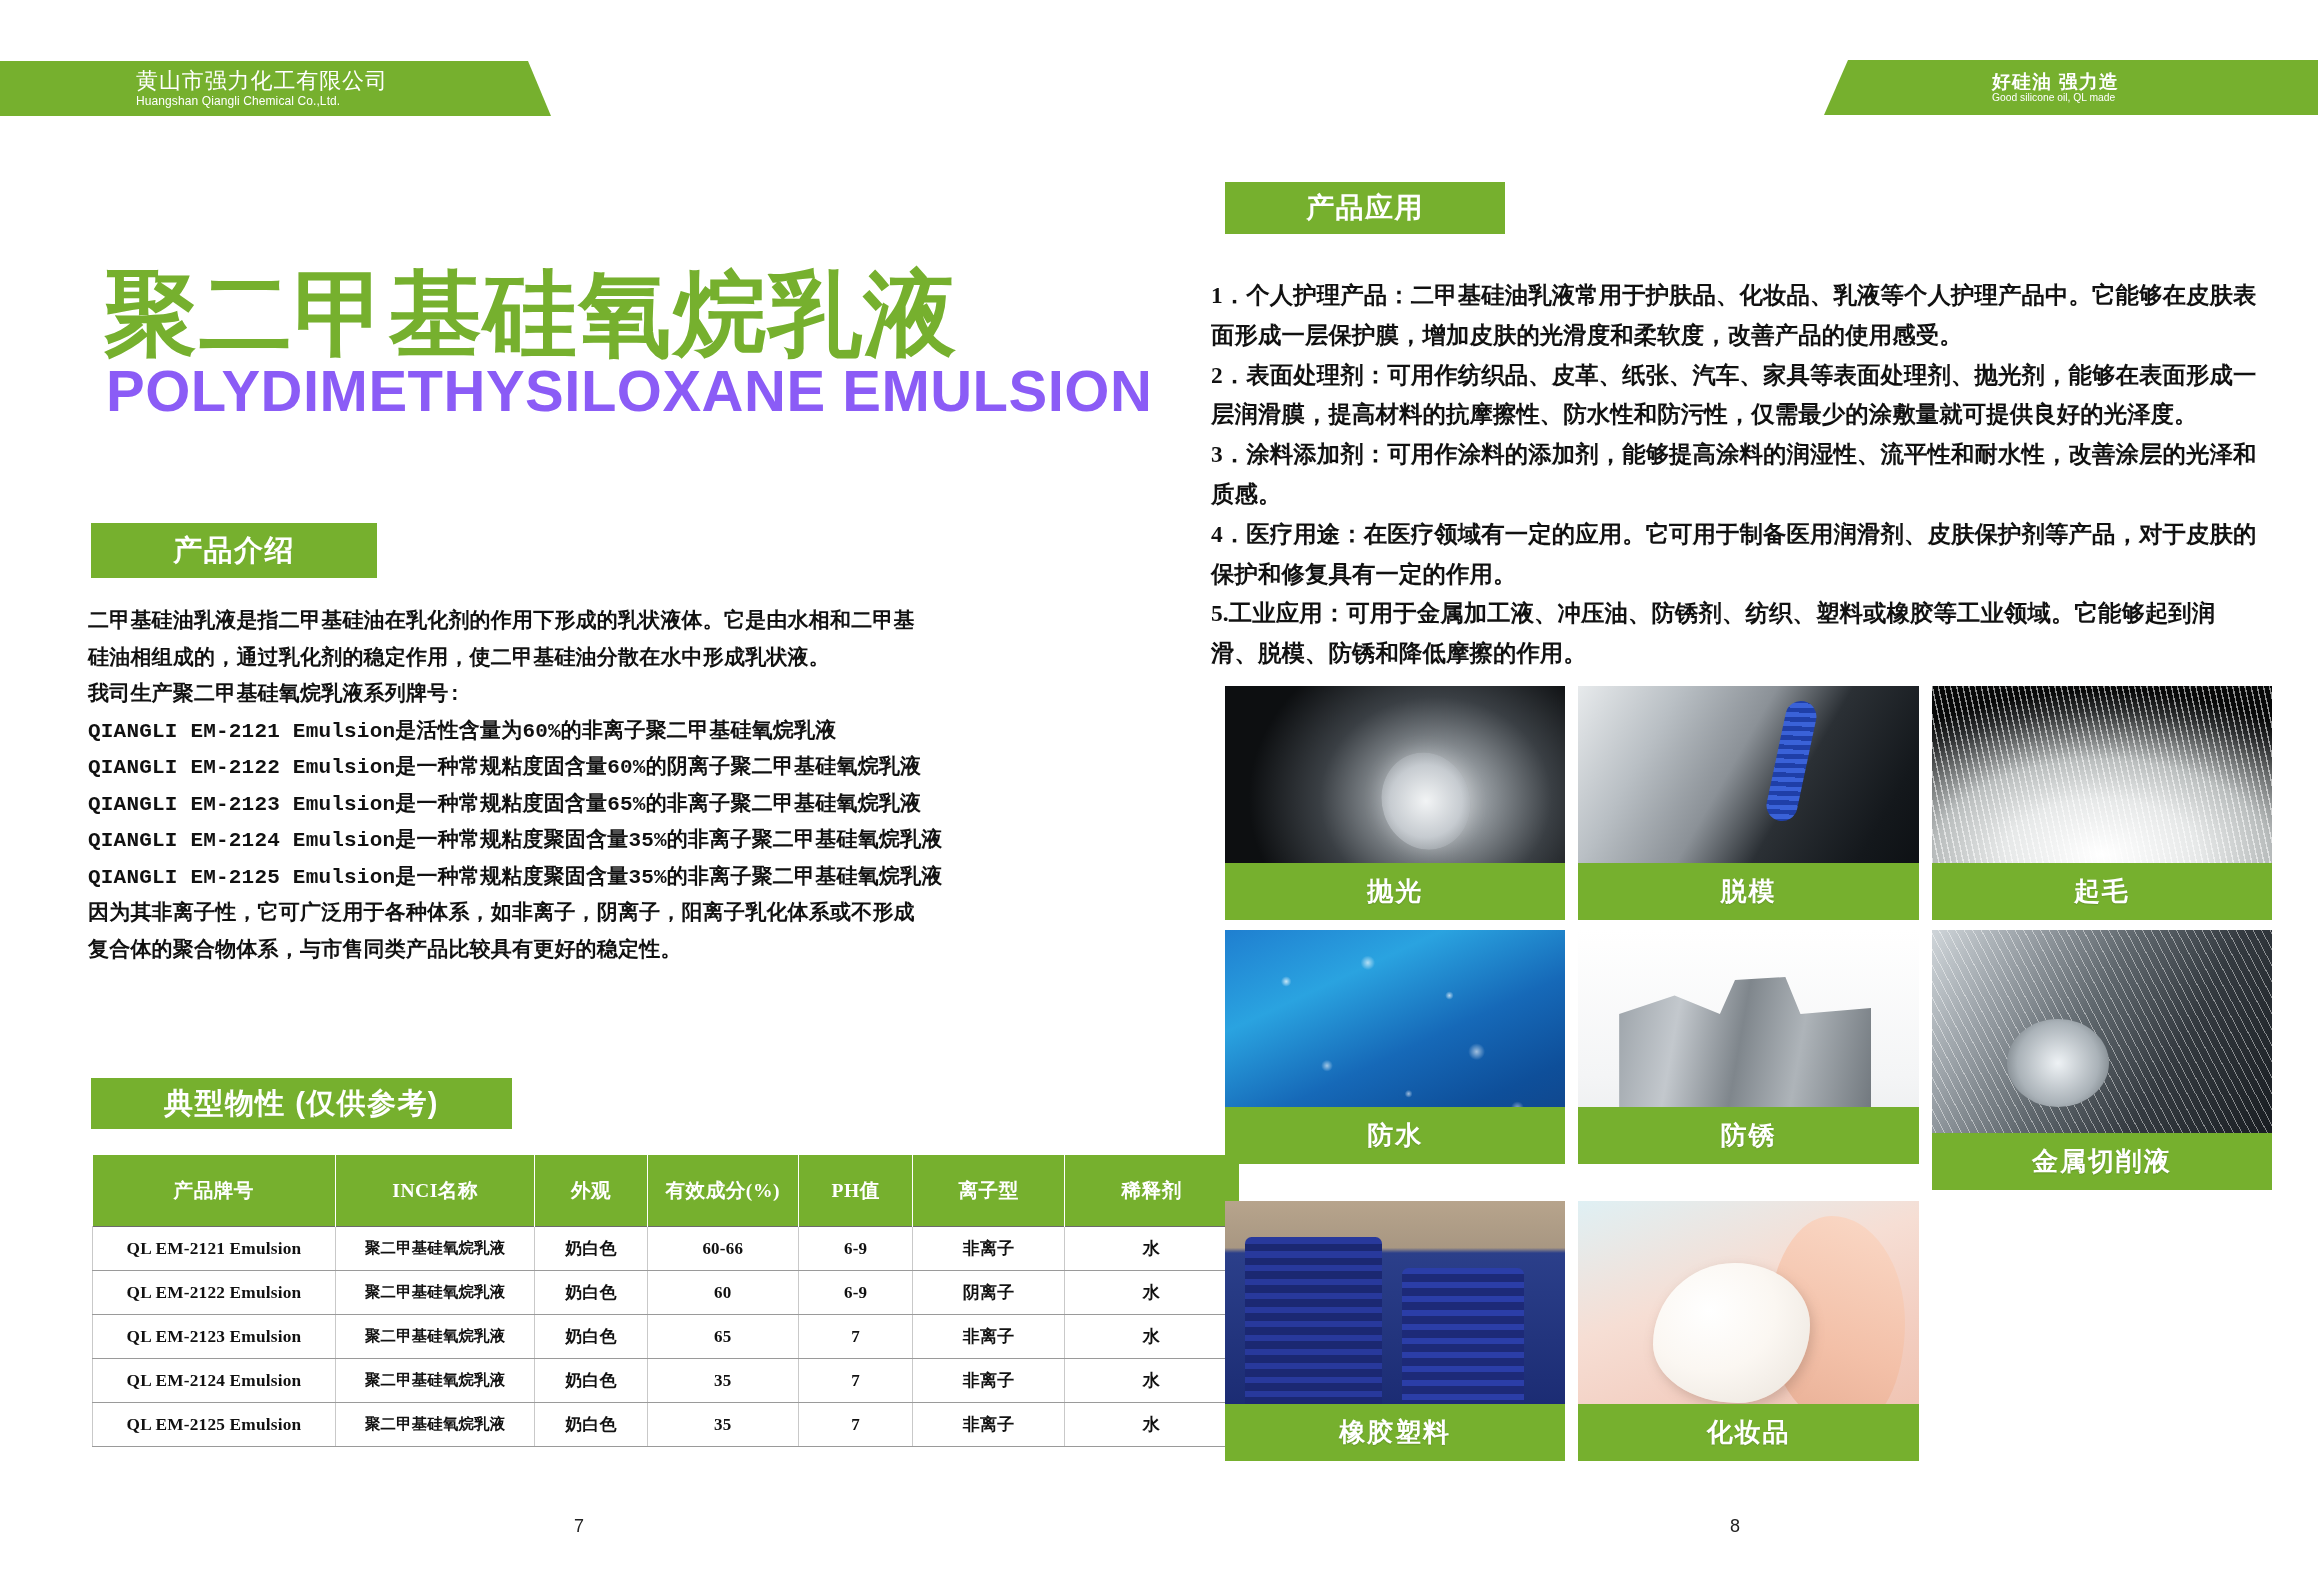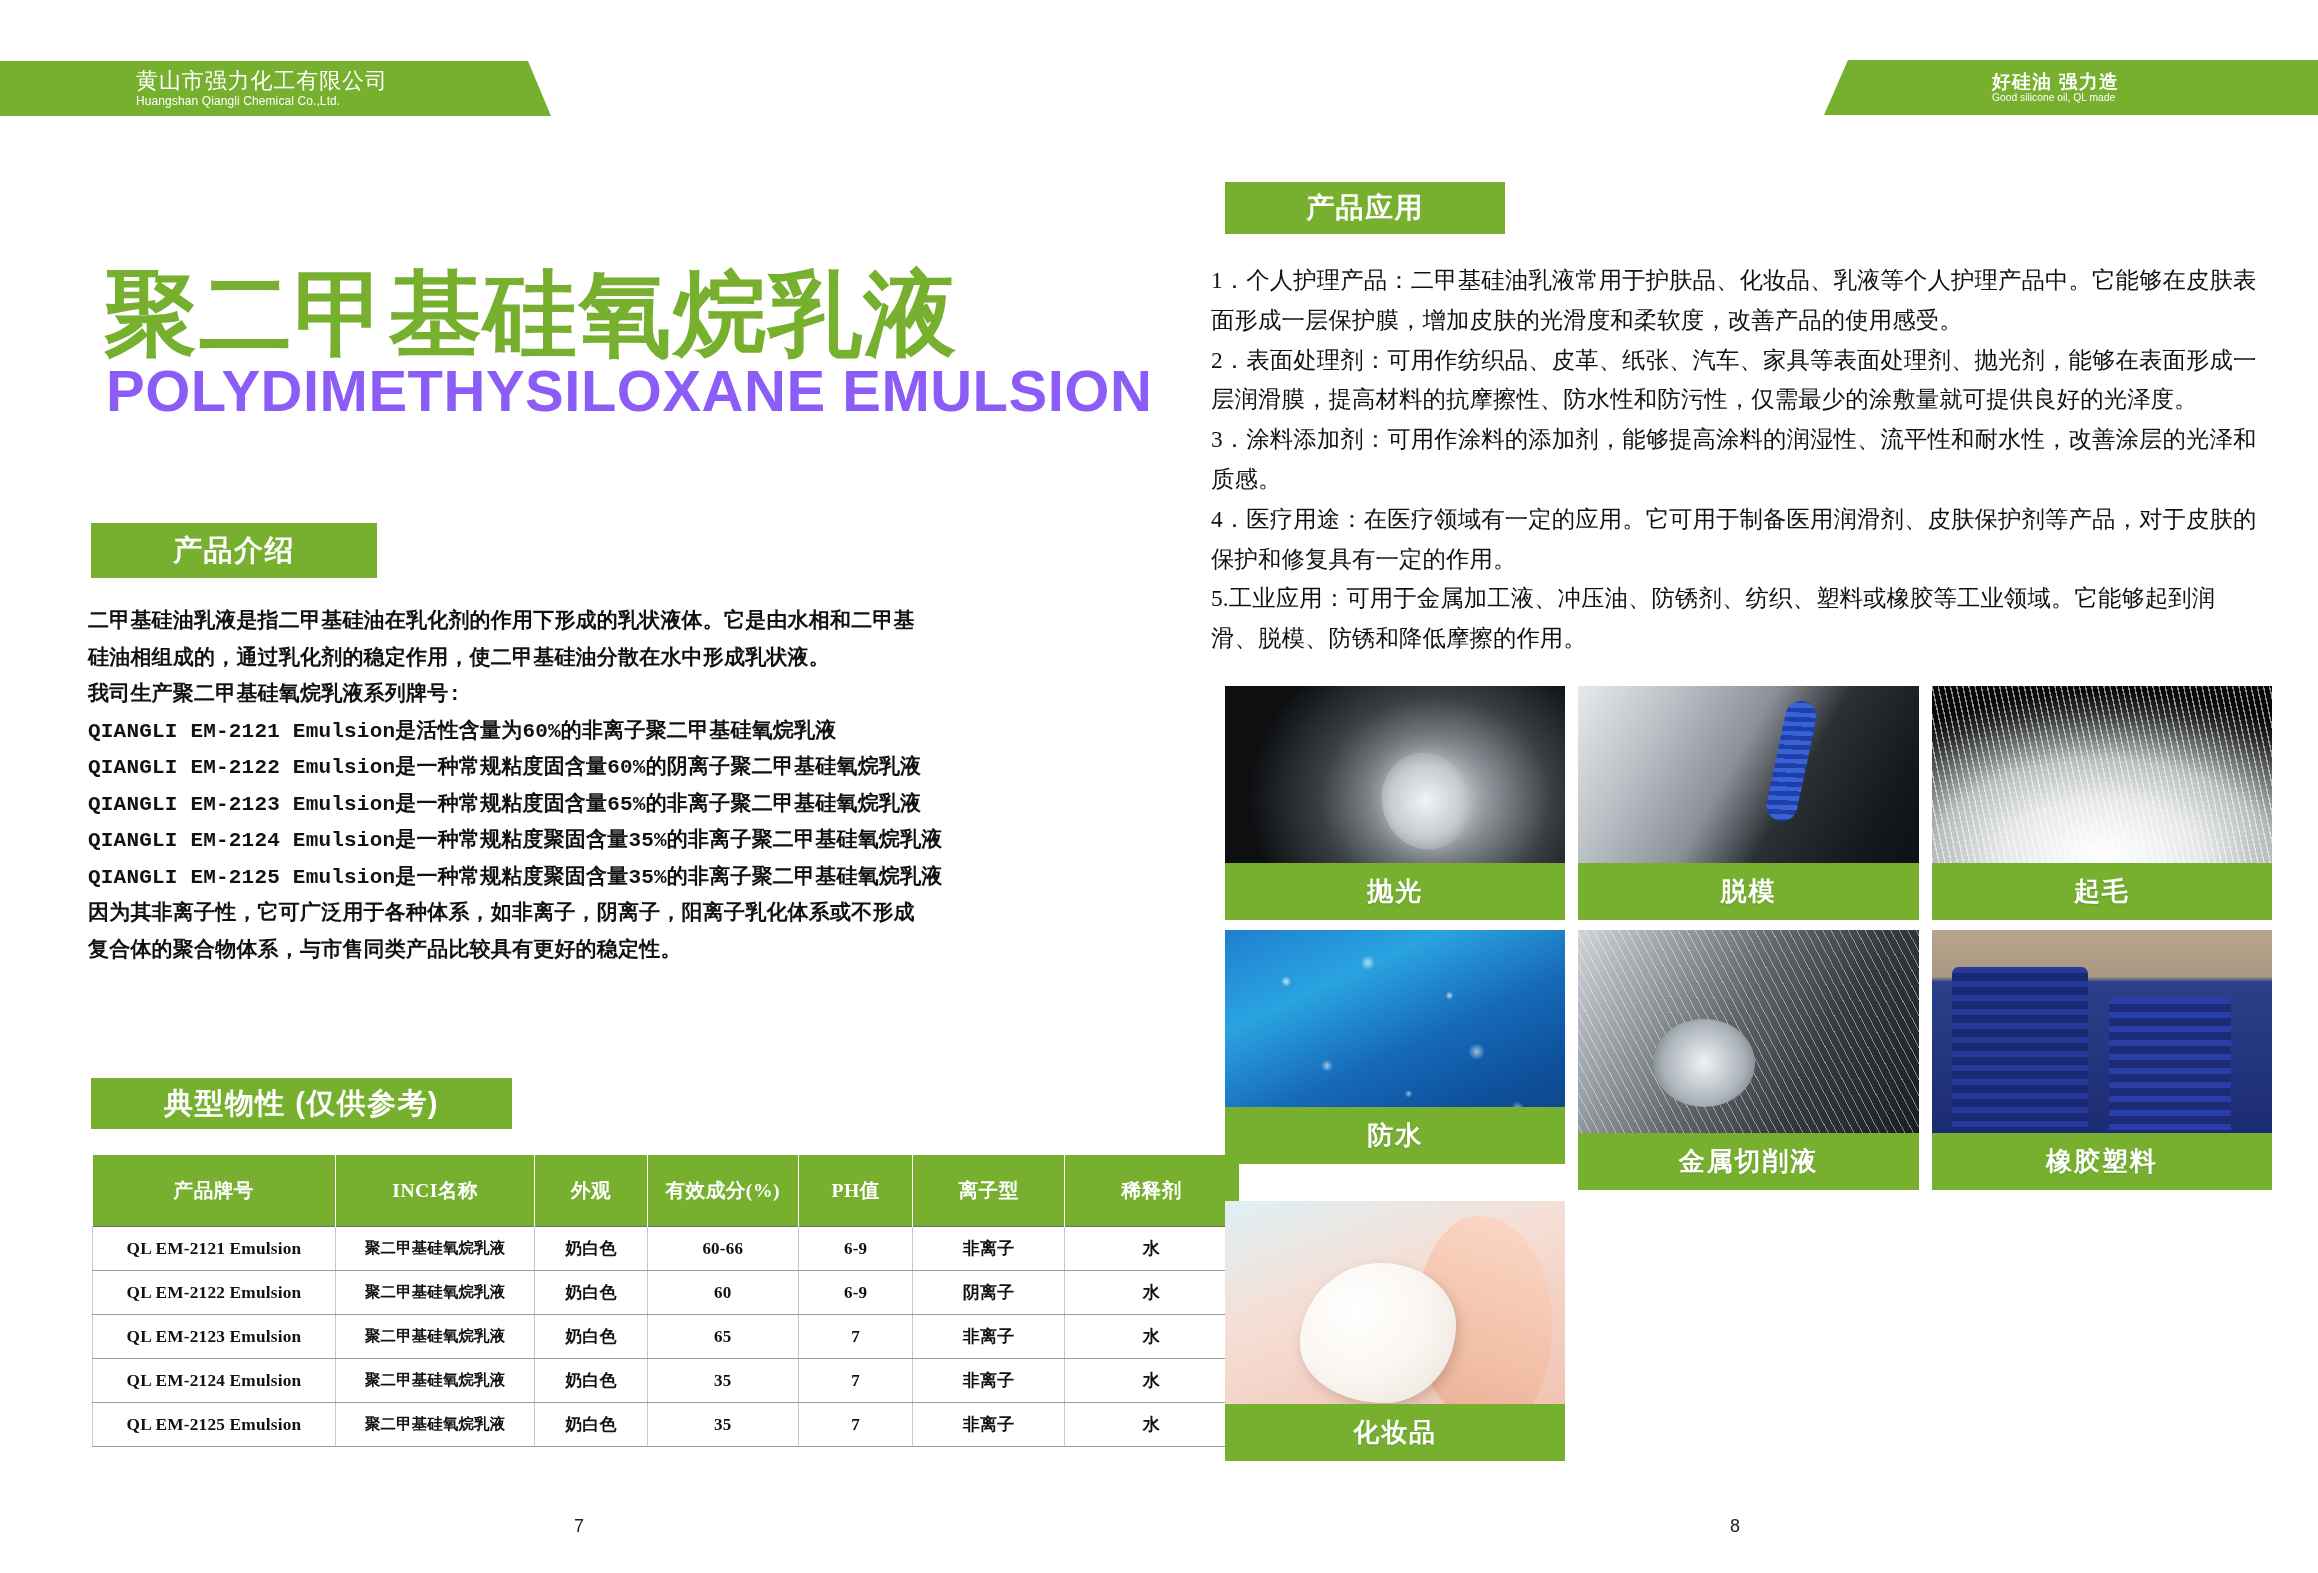--- a/index.html
+++ b/index.html
@@ -86,23 +86,23 @@
     border-right:0.9px solid #c9c9c9;
     background:#fff;letter-spacing:0.2px;
   }
   .spec-table tbody td:first-child{border-left:0.9px solid #c9c9c9;}
   .spec-table tbody tr:first-child td{border-top:1.4px solid #6b6b6b;}
   .spec-table tbody td.brand{font-size:17.3px;}
   .spec-table tbody td.inci{font-size:15.4px;}
 
   
   .apps-body{
-    position:absolute;left:1210px;top:262px;width:1056px;
+    position:absolute;left:1210px;top:277px;width:1056px;
     font-family:"Liberation Serif","DejaVu Serif",serif;
-    font-size:23.4px;font-weight:400;line-height:1.62;color:#111;letter-spacing:0.1px;
+    font-size:23.4px;font-weight:700;line-height:1.62;color:#111;letter-spacing:0.1px;
   }
   .apps-body p{margin:0 0 1.9px 0;text-align:justify;}
 
   
   .grid{
     position:absolute;left:1225px;top:686px;width:1047px;
     display:grid;grid-template-columns:repeat(3,1fr);
     gap:10.3px 13px;
   }
   .cell{position:relative;width:100%;height:234px;overflow:hidden;background:#111;}
@@ -328,20 +328,24 @@
     <div class="cell">
       <div class="pic pic-fluff"></div>
       <div class="cap">起毛</div>
     </div>
 
     <div class="cell">
       <div class="pic pic-water"></div>
       <div class="cap">防水</div>
     </div>
 
+    <div class="cell">
+      <div class="pic pic-rust"></div>
+      <div class="cap">防锈</div>
+    </div>
 
     <div class="cell tall">
       <div class="pic pic-cut"></div>
       <div class="cap">金属切削液</div>
     </div>
 
     <div class="cell tall">
       <div class="pic pic-rubber"></div>
       <div class="cap">橡胶塑料</div>
     </div>

